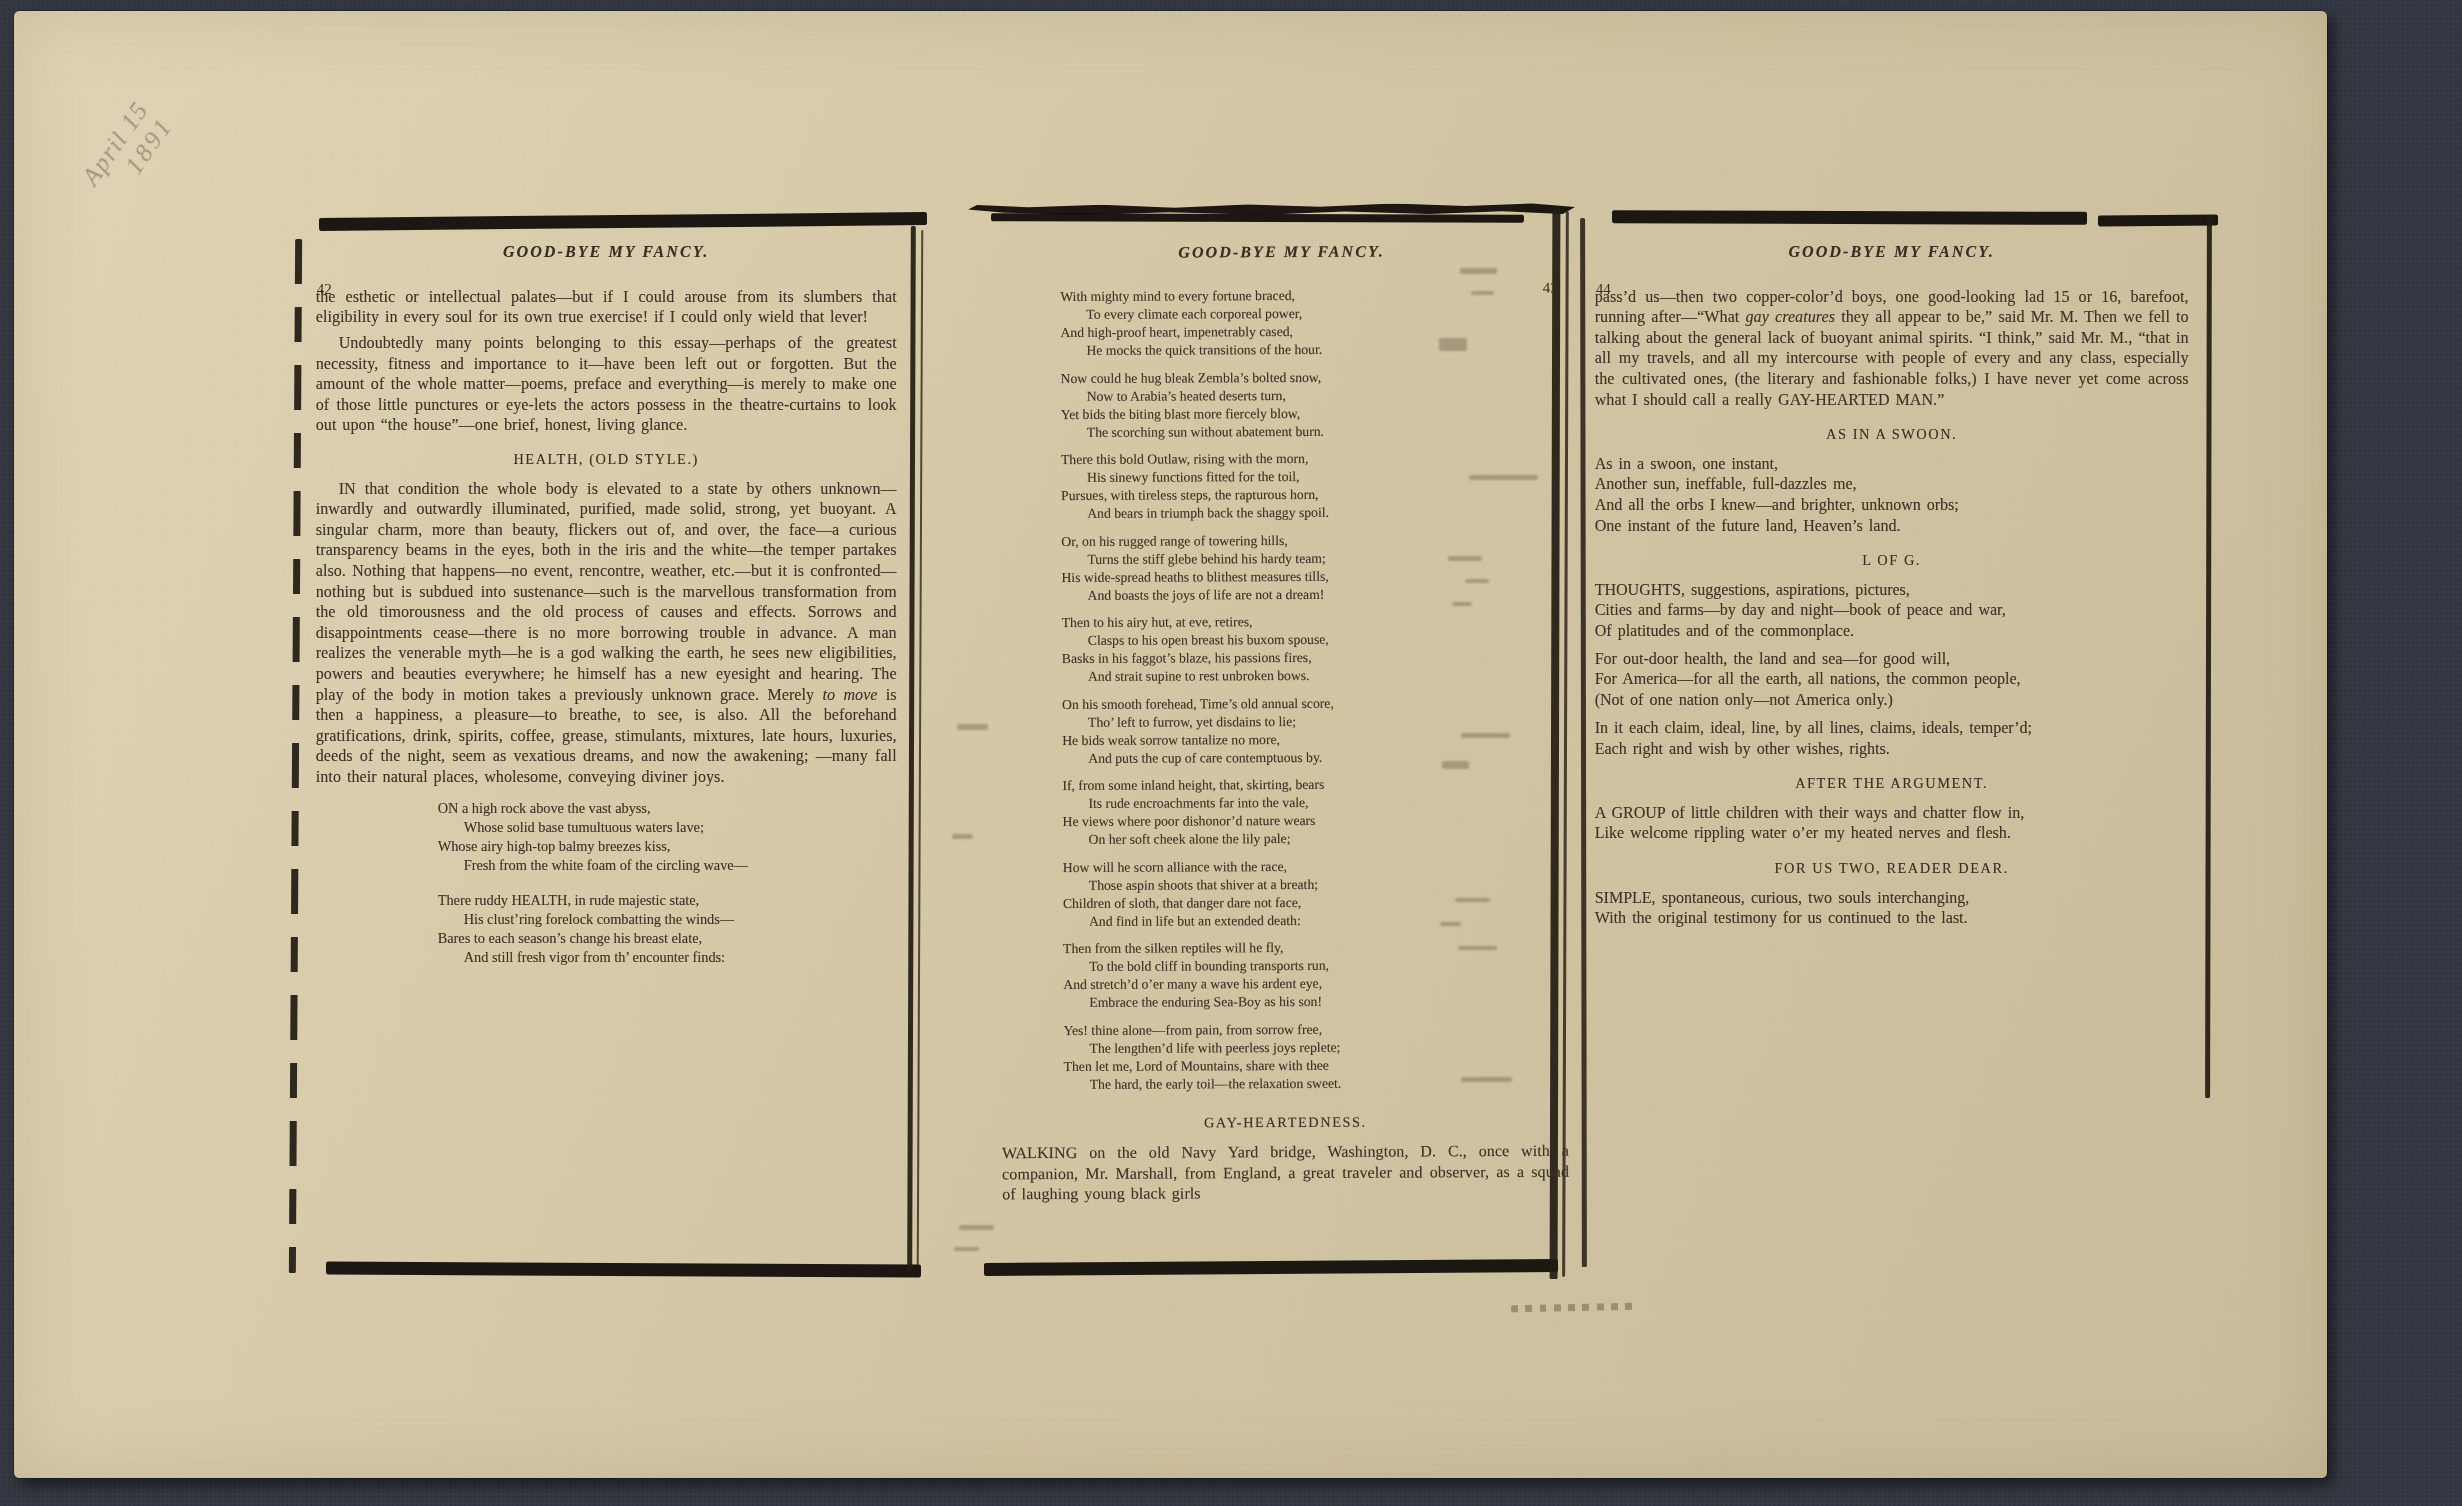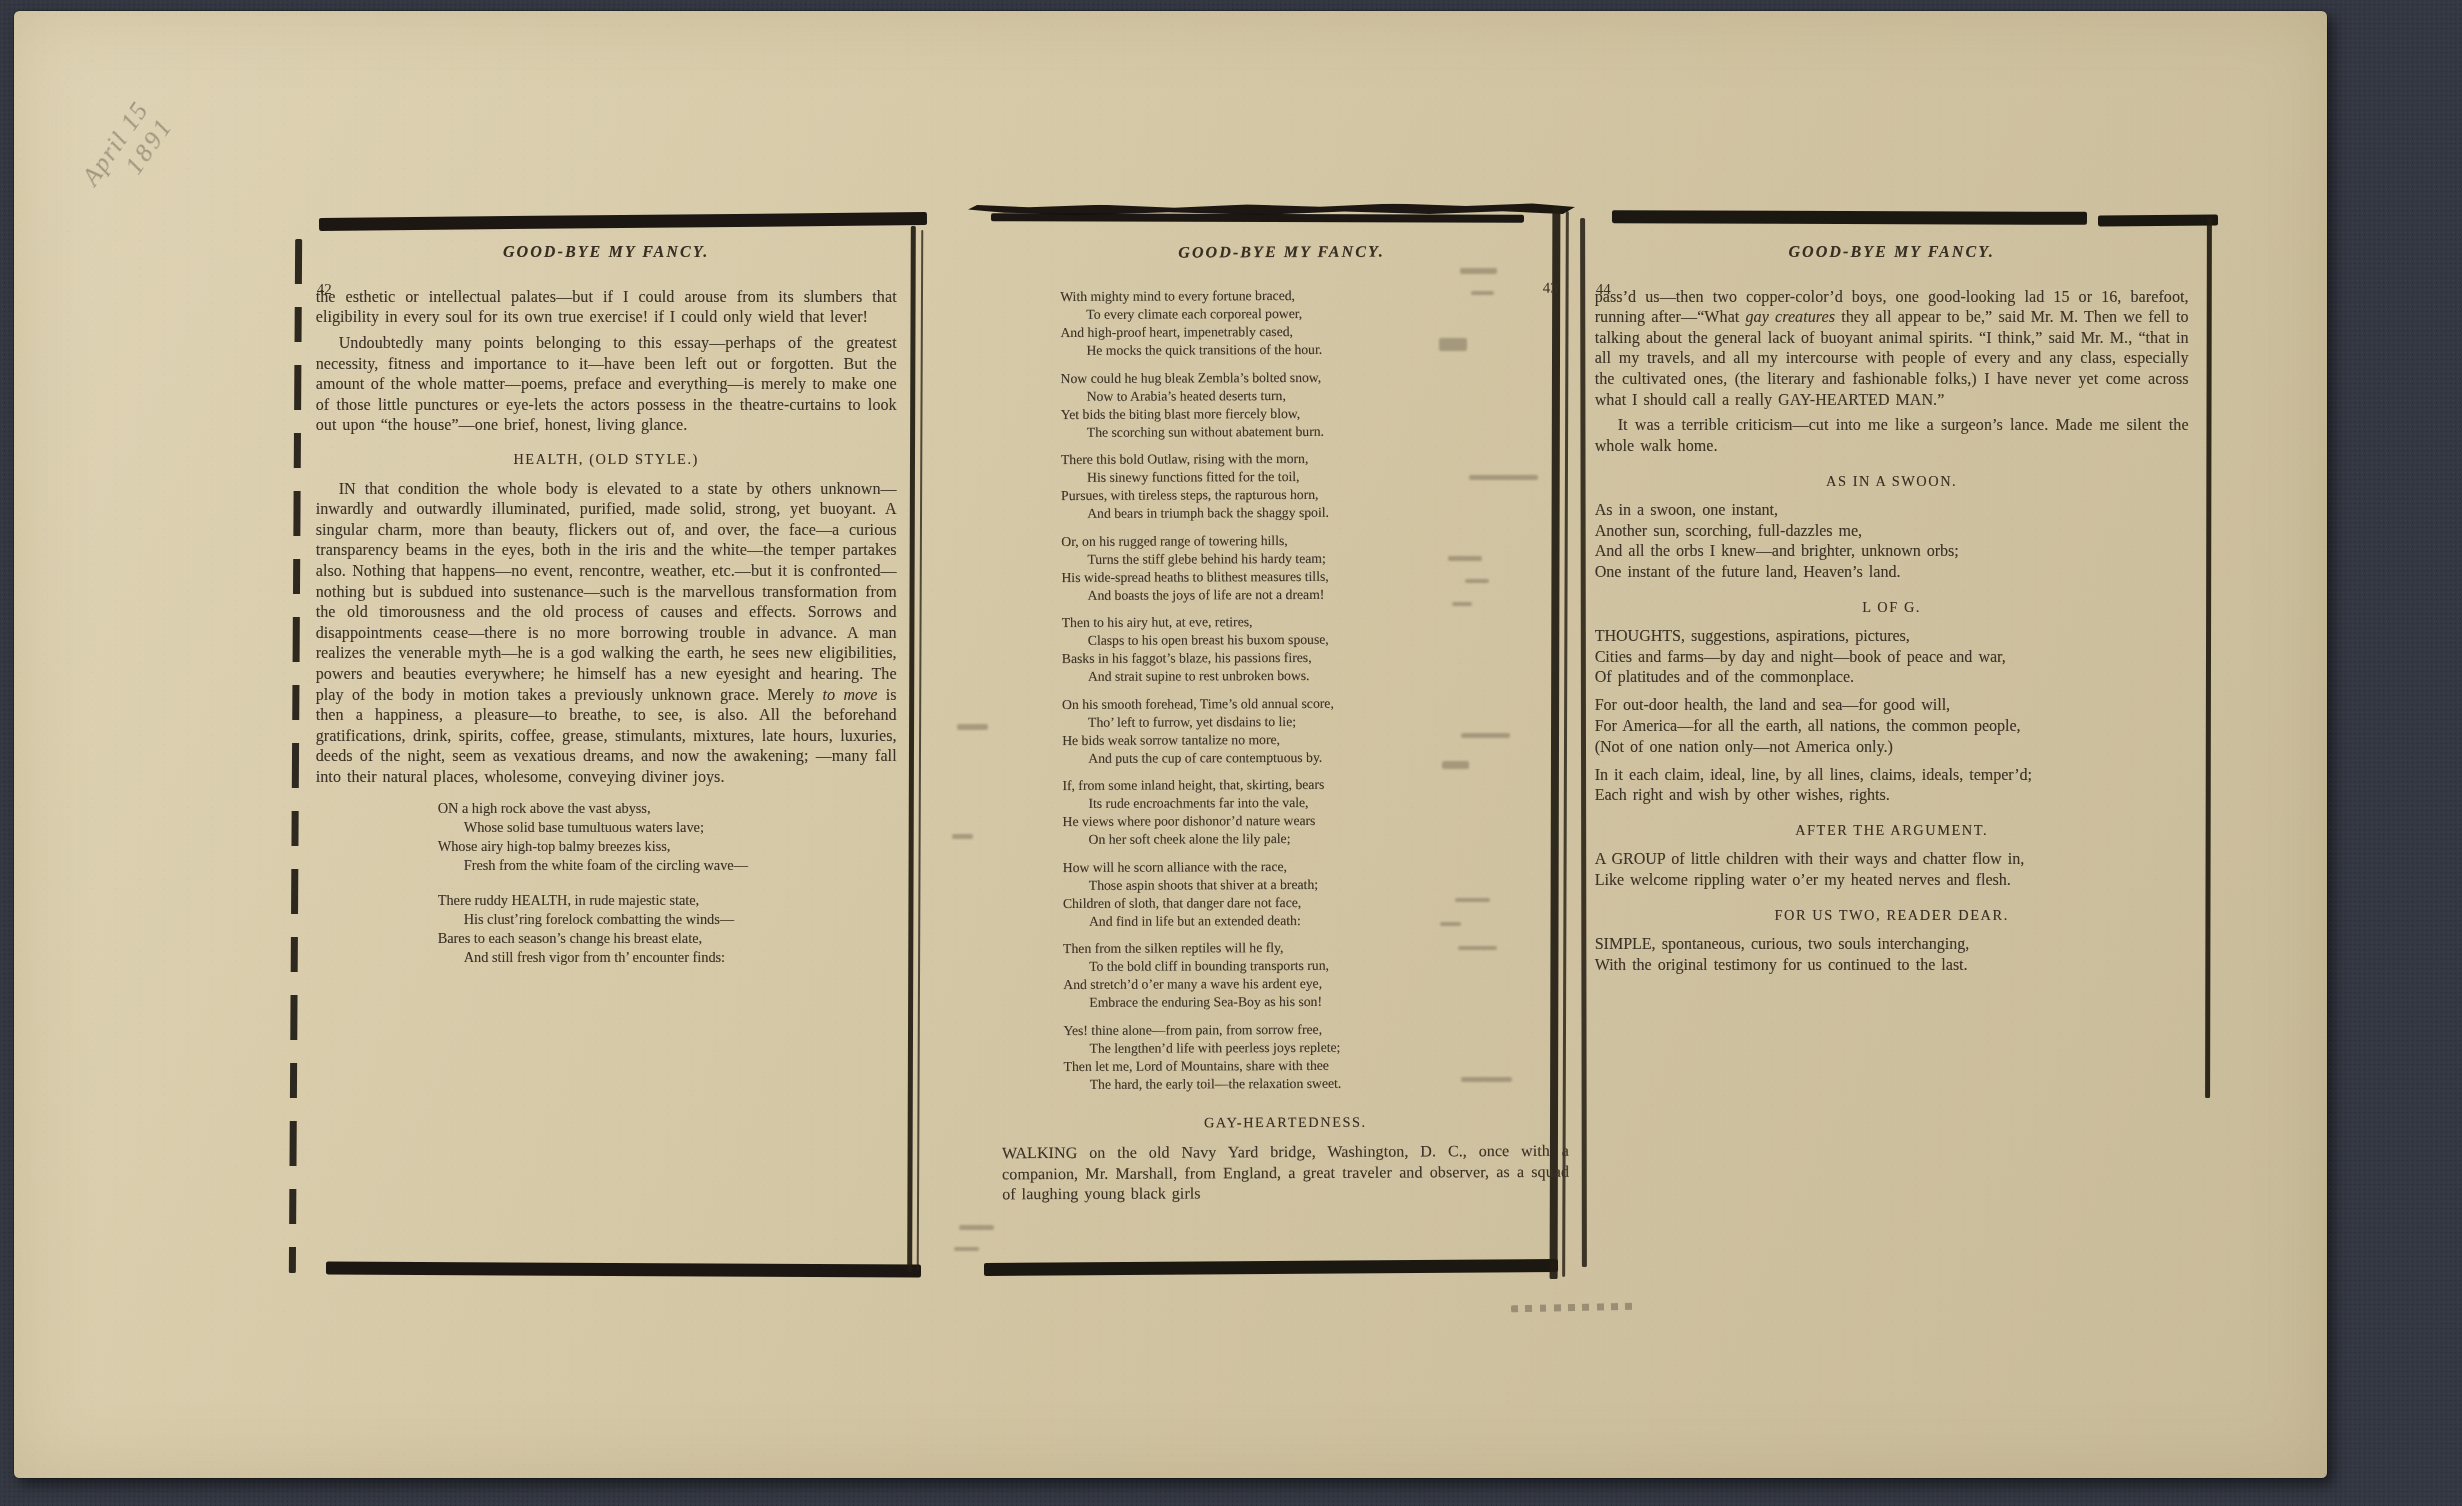--- a/index.html
+++ b/index.html
@@ -203,25 +203,24 @@
         </div>
     </section>
 
     <section class="col col44">
       <header class="colhead">
         <span class="pgnum num-left">44</span>
         <span class="runtitle">GOOD-BYE MY FANCY.</span>
       </header>
       <div class="blocks">
           <p class="para"><span>pass’d us—then two copper-color’d boys, one good-looking lad 15 or 16, barefoot, running after—“What </span><i>gay creatures</i><span> they all appear to be,” said Mr. M.  Then we fell to talking about the general lack of buoyant animal spirits.  “I think,” said Mr. M., “that in all my travels, and all my intercourse with people of every and any class, especially the cultivated ones, (the literary and fashionable folks,) I have never yet come across what I should call a really GAY-HEARTED MAN.”</span></p>
-          <p class="para ind"><span>It was a terrible criticism—cut into me like a surgeon’s lance. Made me silent the whole walk home.</span></p>
           <h3 class="sec-heading">AS IN A SWOON.</h3>
           <div class="verse">
             <div class="vline">As in a swoon, one instant,</div>
-            <div class="vline">Another sun, scorching, full-dazzles me,</div>
+            <div class="vline">Another sun, ineffable, full-dazzles me,</div>
             <div class="vline">And all the orbs I knew—and brighter, unknown orbs;</div>
             <div class="vline">One instant of the future land, Heaven’s land.</div>
           </div>
           <h3 class="sec-heading">L OF G.</h3>
           <div class="verse">
             <div class="vline">THOUGHTS, suggestions, aspirations, pictures,</div>
             <div class="vline">Cities and farms—by day and night—book of peace and war,</div>
             <div class="vline">Of platitudes and of the commonplace.</div>
           </div>
           <div class="verse">

